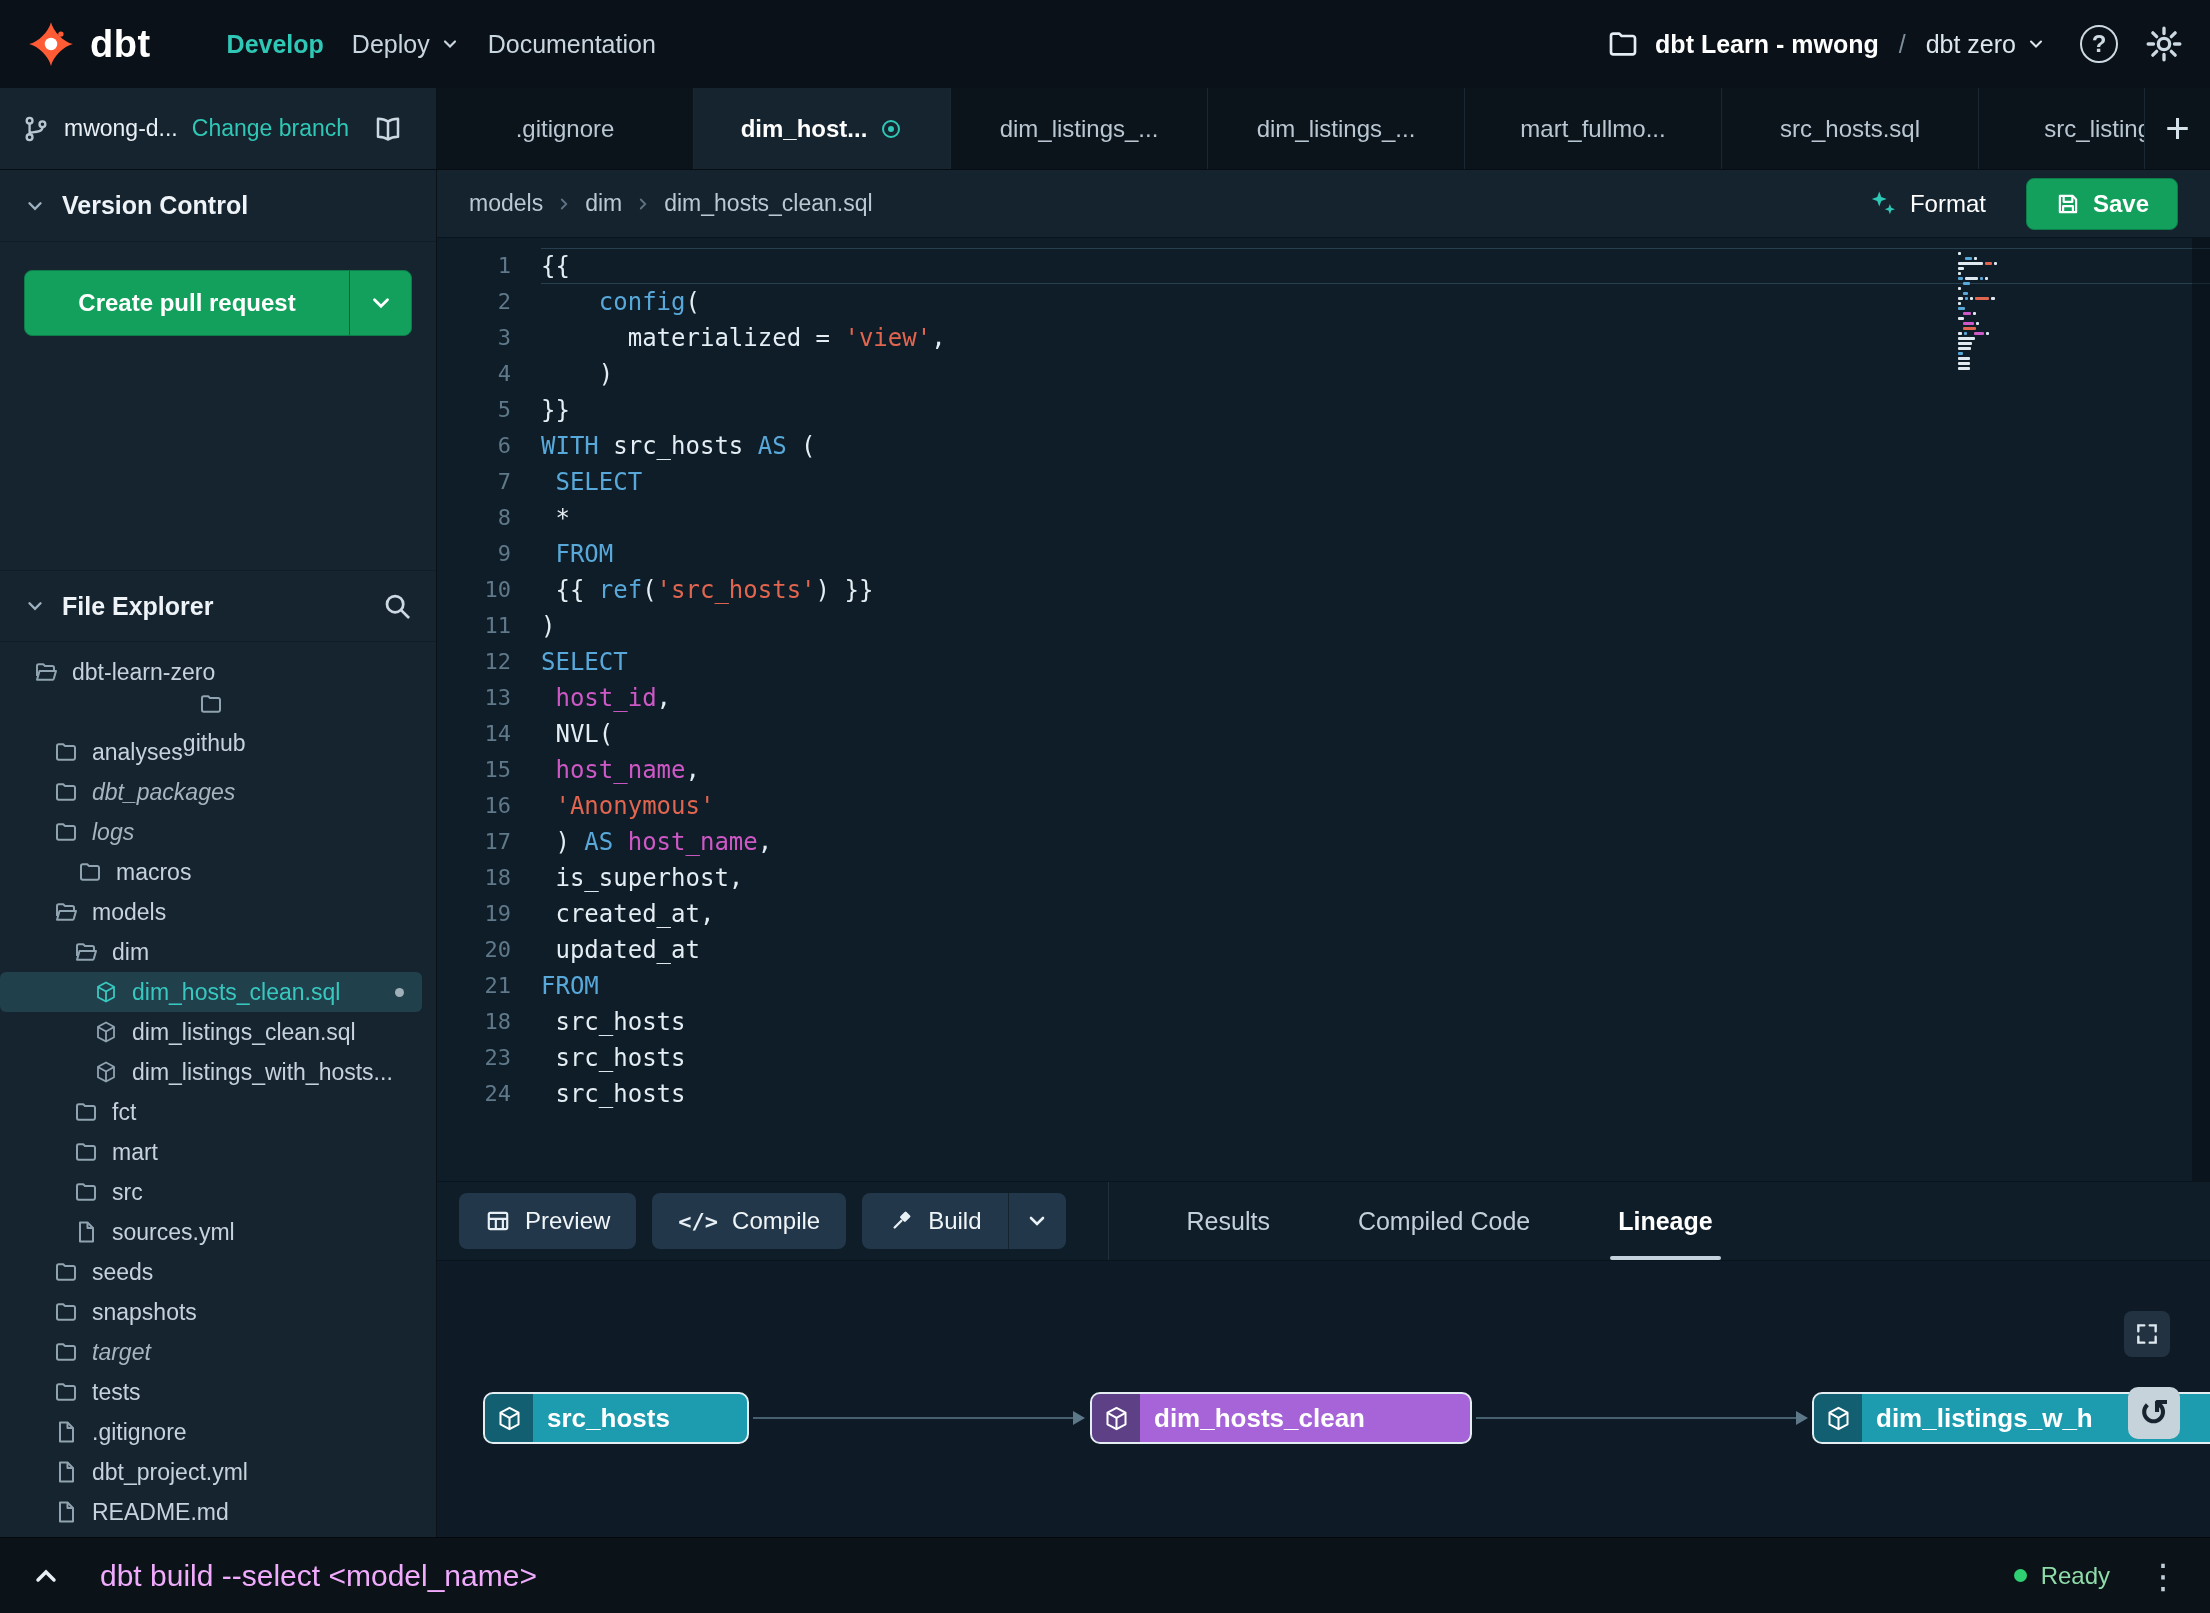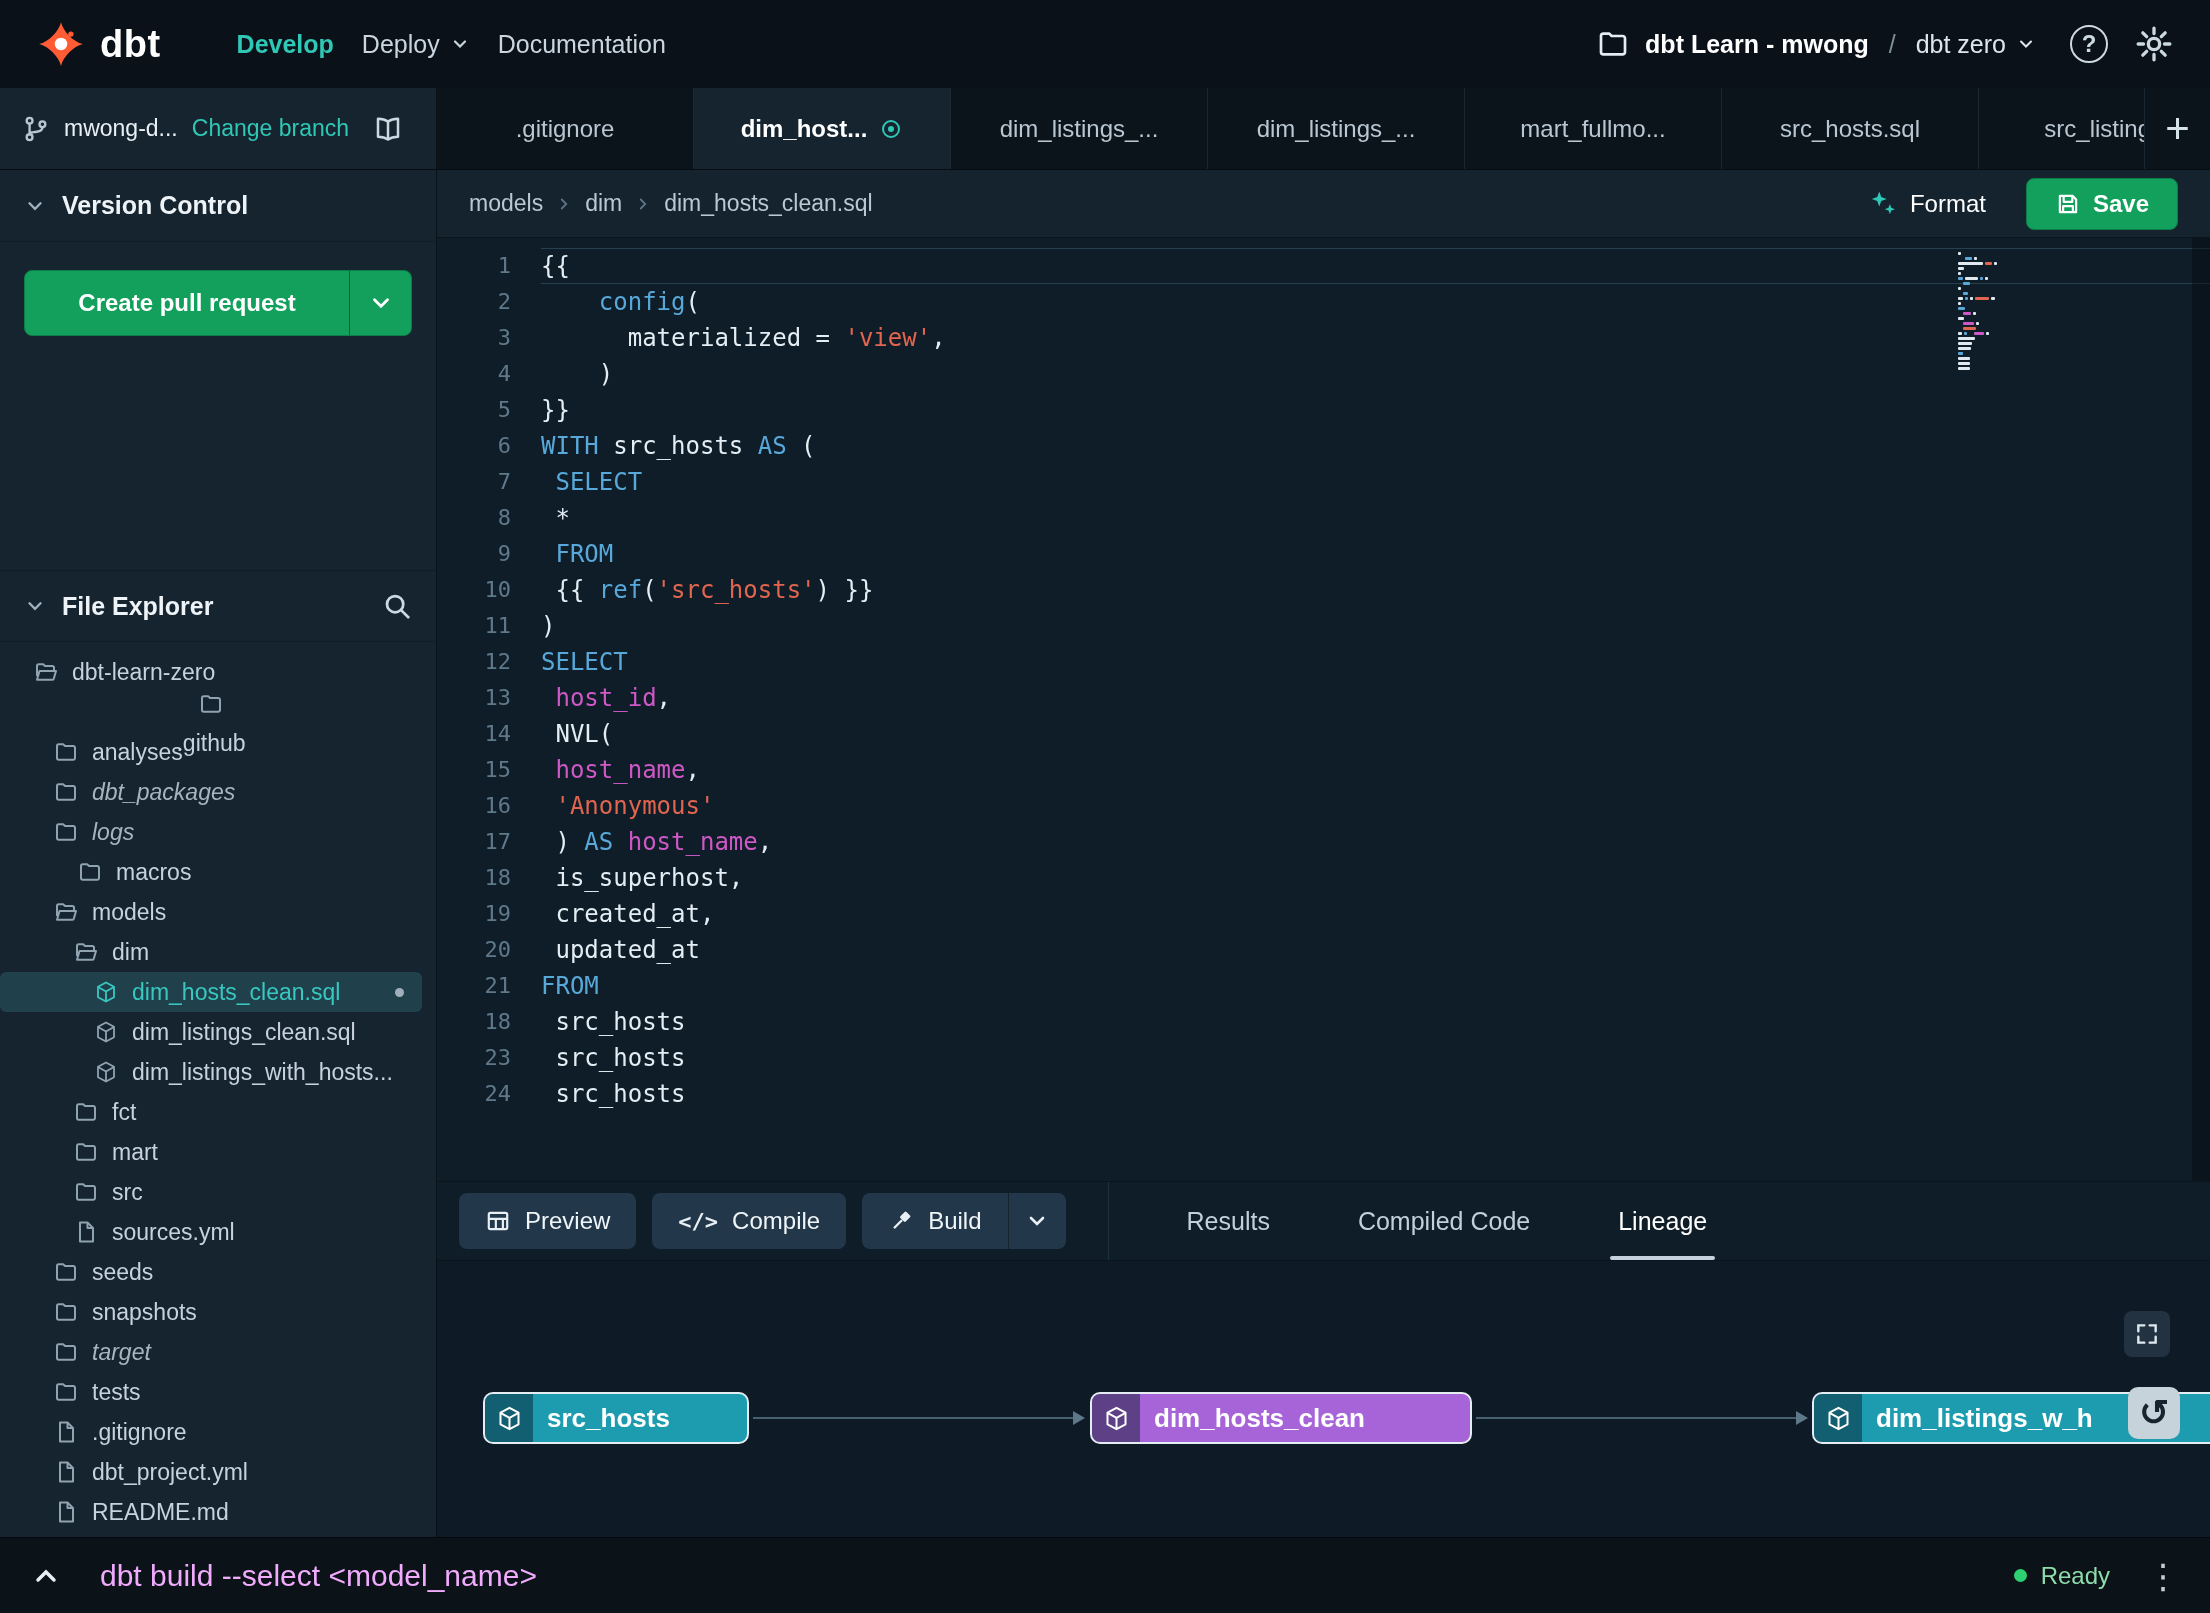--- a/index.html
+++ b/index.html
@@ -2,21 +2,21 @@
 <html><head>
 <meta charset="utf-8">
 <style>
 *{margin:0;padding:0;box-sizing:border-box}
 html,body{background:#070c11}
 .app{width:2210px;height:1613px;position:relative;display:flex;flex-direction:column;background:#0f1d28;color:#dfe9f0;overflow:hidden;font-family:"Liberation Sans",sans-serif}
 .icon{display:inline-flex;align-items:center;justify-content:center;flex:none}
 .icon svg{width:100%;height:100%}
 
 
-.topnav{height:88px;background:#0b1118;display:flex;align-items:center;padding:0 36px;flex:none}
+.topnav{height:88px;background:#0b1118;display:flex;align-items:center;padding:0 26px;flex:none}
 .logo{display:flex;align-items:center;gap:14px}
 .logo-mark{width:50px;height:50px}
 .logo-text{font-size:38px;font-weight:bold;color:#fff;letter-spacing:.5px}
 .topnav-nav{display:flex;align-items:center;margin-left:76px;gap:28px;height:100%}
 .nav-item{display:flex;align-items:center;gap:10px;font-size:25px;color:#c9d6e0;cursor:pointer;height:100%}
 .nav-item.active{color:#2fc7b5;font-weight:bold}
 .nav-item .icon{width:20px;height:20px;color:#c9d6e0}
 .topnav-right{margin-left:auto;display:flex;align-items:center;gap:16px}
 .proj-icon{width:32px;height:32px;color:#e4edf3}
 .proj-name{font-size:25px;font-weight:bold;color:#fff}
@@ -90,21 +90,21 @@
 .toolbar-left{display:flex;align-items:center;gap:16px;padding:0 22px}
 .tbtn{height:56px;padding:0 26px;background:#22374a;border-radius:8px;display:flex;align-items:center;gap:14px;font-size:24px;color:#f0f5f8;cursor:pointer}
 .tbtn .icon{width:26px;height:26px;color:#e8f0f5}
 .code-glyph{font-family:"DejaVu Sans Mono",monospace;font-weight:bold;font-size:22px;color:#e8f0f5}
 .build-group{display:flex;border-radius:8px;overflow:hidden}
 .build-group .tbtn{border-radius:0}
 .build-caret{width:58px;background:#22374a;border-left:1px solid #15232e;display:flex;align-items:center;justify-content:center;cursor:pointer}
 .build-caret .icon{width:24px;height:24px;color:#e8f0f5}
 .panel-tabs{margin-left:20px;border-left:1px solid #20303d;display:flex;align-items:stretch;padding-left:34px}
 .ptab{display:flex;align-items:center;padding:0 44px;font-size:25px;color:#c3d0da;cursor:pointer;position:relative}
-.ptab.active{color:#fff;font-weight:normal}
+.ptab.active{color:#fff;font-weight:bold}
 .ptab.active::after{content:"";position:absolute;left:36px;right:36px;bottom:0;height:4px;background:#c3d2dc;border-radius:2px}
 
 
 .lineage{height:276px;flex:none;position:relative;overflow:hidden;background:#0e1b26}
 .lin-node{position:absolute;top:131px;height:52px;display:flex;align-items:center;border:2px solid #e4edf2;border-radius:10px;overflow:hidden;cursor:pointer}
 .nbox{width:48px;height:100%;background:rgba(7,23,38,.45);display:flex;align-items:center;justify-content:center;color:#fff}
 .nbox .icon{width:27px;height:27px}
 .lin-label{padding:0 20px 0 14px;font-size:26px;font-weight:bold;color:#fff;white-space:nowrap}
 .n0{left:46px;width:266px}.n1{left:653px;width:382px}.n2{left:1375px;width:480px}
 .edge{position:absolute;height:2px;background:#47606f;top:156px}

